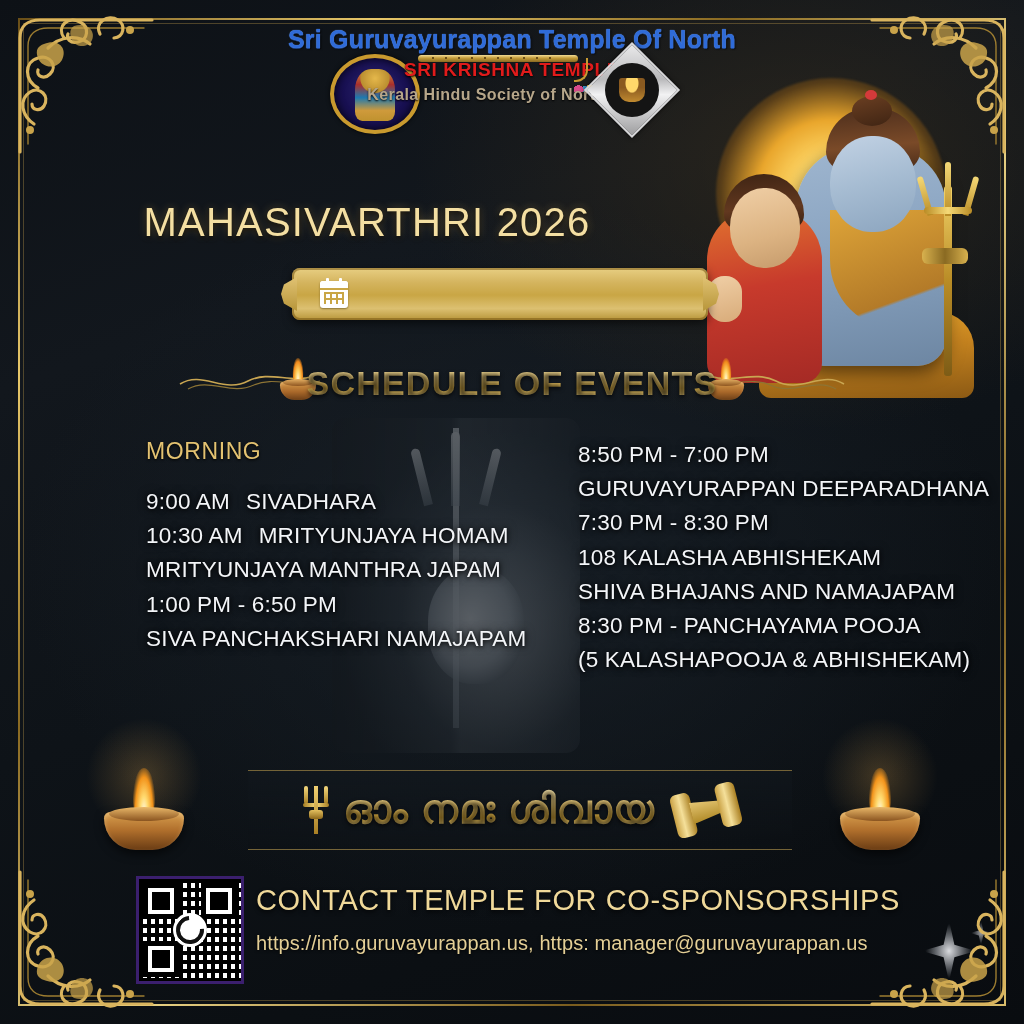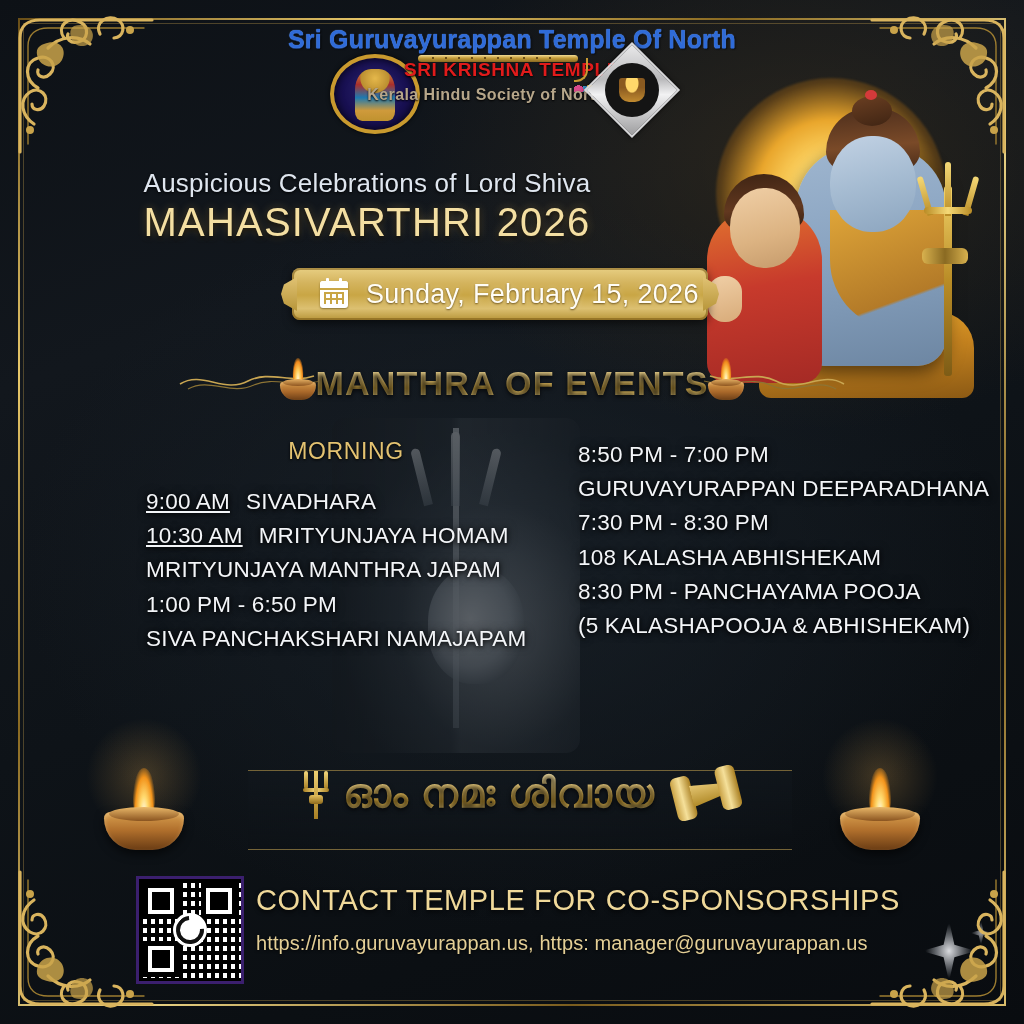--- a/index.html
+++ b/index.html
@@ -313,36 +313,35 @@
     background:radial-gradient(ellipse at 44% 44%,rgba(250,252,255,.9) 0%,rgba(205,212,220,.6) 52%,rgba(70,78,86,.25) 78%);
   }
 
   
   .col{position:absolute;font-size:0;}
   .col-left{left:146px;top:438px;width:400px;}
   .col-right{left:578px;top:438px;width:420px;}
   .sec-label{
     font-size:23px;color:#e3c271;letter-spacing:.6px;margin-bottom:20px;
     text-shadow:0 1px 3px #000;
-    text-align:center;
   }
   .sec-label.second{margin-top:44px;}
   .ev{
     font-size:22.5px;color:#f3f5f8;letter-spacing:.2px;line-height:1.52;
     text-shadow:0 1px 4px rgba(0,0,0,.95),0 0 10px rgba(0,0,0,.7);
     white-space:nowrap;
   }
-  .ev .t{margin-right:16px;text-decoration:underline;}
+  .ev .t{margin-right:16px;}
 
   
   .mantra-bar{
     position:absolute;left:248px;top:770px;width:544px;height:78px;
     border-top:1px solid rgba(201,166,82,.55);
     border-bottom:1px solid rgba(201,166,82,.55);
-    display:flex;align-items:flex-start;justify-content:center;
+    display:flex;align-items:center;justify-content:center;
     background:linear-gradient(180deg,rgba(18,24,30,.45),rgba(10,14,18,.2));
     gap:8px;
   }
   .mantra-text{
     font-size:40px;font-weight:bold;letter-spacing:1px;
     background:linear-gradient(180deg,#f8e8b4 0%,#e2c06a 40%,#c49a35 66%,#f2e0a4 100%);
     -webkit-background-clip:text;background-clip:text;color:transparent;
     text-shadow:0 2px 4px rgba(0,0,0,.65);
   }
   .m-trishul{position:relative;width:30px;height:48px;margin-right:4px;flex:none;}
@@ -483,50 +482,48 @@
     <div class="flute"></div>
     <div class="tassel"></div>
     <div class="kerala-text">Kerala Hindu Society of North Texas</div>
     <div class="logo-diamond">
       <div class="inner">
           <span class="lamp"></span>
         </div>
     </div>
   </div>
 
-  <div class="sub-en">Auspicious Celebrations of Lord Shiva</div>
   <div class="main-en">MAHASIVARTHRI 2026</div>
 
   <div class="date-plaque">
     <span class="cal-icon">
       <u class="a"></u>
         <u class="b"></u>
         <i></i>
     </span>
-    <span class="date-text">Sunday, February 15, 2026</span>
   </div>
 
   <div class="sched-wrap">
     <svg class="flourish l" viewBox="0 0 150 26">
       <path d="M2 16 C24 2 46 26 70 13 C92 2 112 16 136 8" fill="none" stroke="#c9a652" stroke-width="1.6"></path>
       <path d="M10 21 C32 9 52 28 76 17 C96 8 116 20 142 13" fill="none" stroke="#8d7434" stroke-width="1.2"></path>
     </svg>
     <svg class="flourish r" viewBox="0 0 150 26">
       <path d="M2 16 C24 2 46 26 70 13 C92 2 112 16 136 8" fill="none" stroke="#c9a652" stroke-width="1.6"></path>
       <path d="M10 21 C32 9 52 28 76 17 C96 8 116 20 142 13" fill="none" stroke="#8d7434" stroke-width="1.2"></path>
     </svg>
     <div class="diya diya-l">
       <span class="flame"></span>
         <span class="bowl"></span>
     </div>
     <div class="diya diya-r">
       <span class="flame"></span>
         <span class="bowl"></span>
     </div>
-    <div class="sched-title">MANTHRA OF EVENTS</div>
+    <div class="sched-title">SCHEDULE OF EVENTS</div>
   </div>
 
   <div class="col col-left">
     <div class="sec-label">MORNING</div>
     <div class="ev">
       <span class="t">9:00 AM</span><span>SIVADHARA</span>
     </div>
     <div class="ev">
       <span class="t">10:30 AM</span><span>MRITYUNJAYA HOMAM</span>
     </div>
@@ -540,20 +537,21 @@
     <div class="ev">
       <span>SIVA PANCHAKSHARI NAMAJAPAM</span>
     </div>
   </div>
 
   <div class="col col-right">
     <div class="ev"><span>8:50 PM - 7:00 PM</span></div>
     <div class="ev"><span>GURUVAYURAPPAN DEEPARADHANA</span></div>
     <div class="ev"><span>7:30 PM  - 8:30 PM</span></div>
     <div class="ev"><span>108 KALASHA ABHISHEKAM</span></div>
+    <div class="ev"><span>SHIVA BHAJANS AND NAMAJAPAM</span></div>
     <div class="ev"><span>8:30 PM - PANCHAYAMA POOJA</span></div>
     <div class="ev"><span>(5 KALASHAPOOJA &amp; ABHISHEKAM)</span></div>
   </div>
 
   <div class="big-diya diya-bl">
     <span class="glow"></span>
       <span class="flame"></span>
       <span class="bowl"></span>
   </div>
   <div class="big-diya diya-br">

